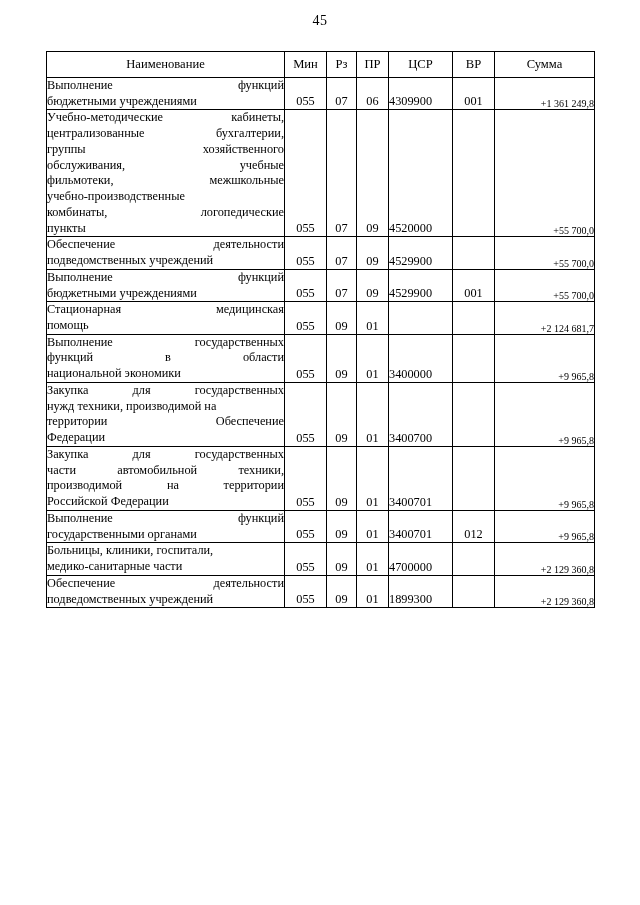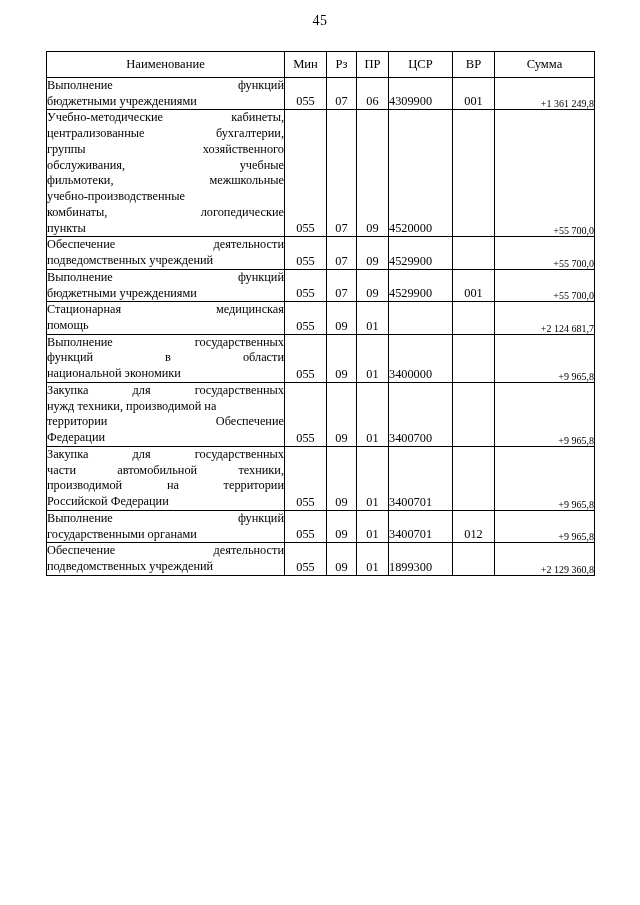--- a/index.html
+++ b/index.html
@@ -316,20 +316,36 @@
             <td class="code">055</td>
             <td class="code">09</td>
             <td class="code">01</td>
             <td class="csr">3400701</td>
             <td class="code">012</td>
             <td class="sum">+9 965,8</td>
           </tr>
           <tr>
             <td class="name">
               <div class="jline">
+                <span>Больницы, клиники, госпитали,</span>
+              </div>
+              <div class="jline last">
+                <span>медико-санитарные части</span>
+              </div>
+            </td>
+            <td class="code">055</td>
+            <td class="code">09</td>
+            <td class="code">01</td>
+            <td class="csr">4700000</td>
+            <td class="code"></td>
+            <td class="sum">+2 129 360,8</td>
+          </tr>
+          <tr>
+            <td class="name">
+              <div class="jline">
                 <span>Обеспечение</span>
                 <span>деятельности</span>
               </div>
               <div class="jline last">
                 <span>подведомственных учреждений</span>
               </div>
             </td>
             <td class="code">055</td>
             <td class="code">09</td>
             <td class="code">01</td>

